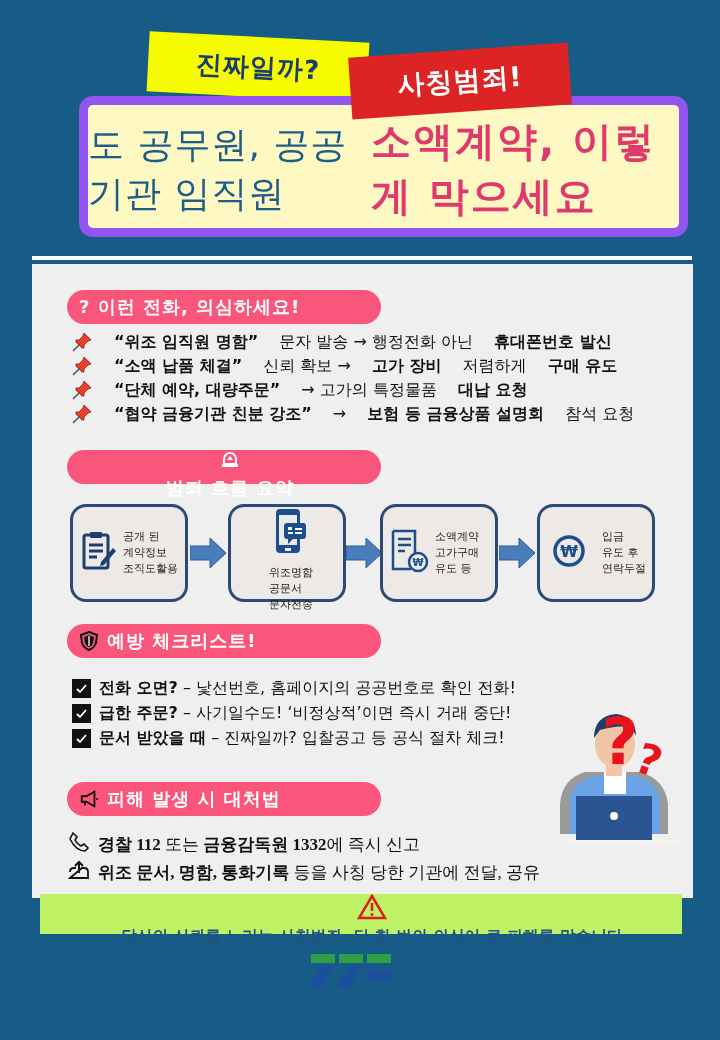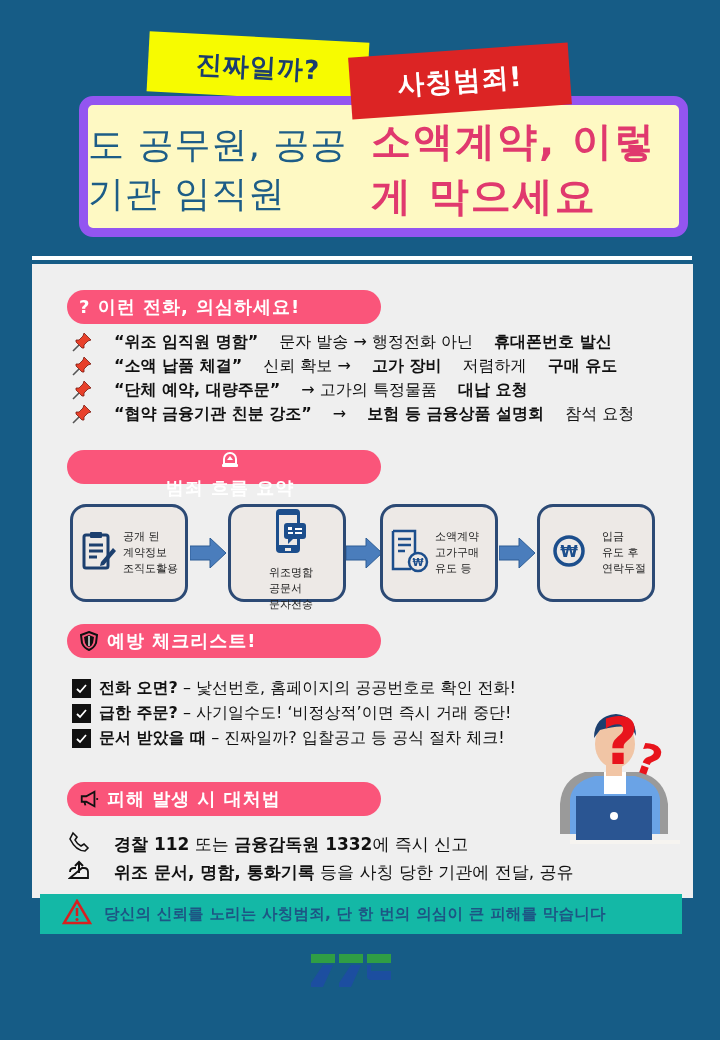--- a/index.html
+++ b/index.html
@@ -126,27 +126,27 @@
   .checks .row { display: flex; align-items: center; height: 25px; white-space: nowrap; gap: 8px; }
   .cbox {
     width: 19px; height: 19px; background: #111; display: inline-flex; align-items: center; justify-content: center;
   }
   .actions {
     position: absolute;
     left: 36px; top: 566px;
     font-size: 17px;
     color: #111;
   }
-  .actions .row { display: flex; align-items: center; height: 28px; white-space: nowrap; gap: 24px; }
+  .actions .row { display: flex; align-items: center; height: 28px; white-space: nowrap; gap: 8px; font-family: Liberation Serif, serif; }
   .warn-bar {
     position: absolute;
     left: 8px; top: 630px; width: 642px; height: 40px;
-    background: #14b8a6;
+    background: #bef264;
     display: flex; align-items: center;
-    padding-left: 22px; gap: 12px;
+    padding-left: 22px; gap: 2px; flex-direction: column;
   }
   .warn-text {
     color: #1d5584;
     font-weight: bold;
     font-size: 15.5px;
     letter-spacing: 0.2px;
   }
   .logo {
     position: absolute;
     left: 277px; top: 690px;

